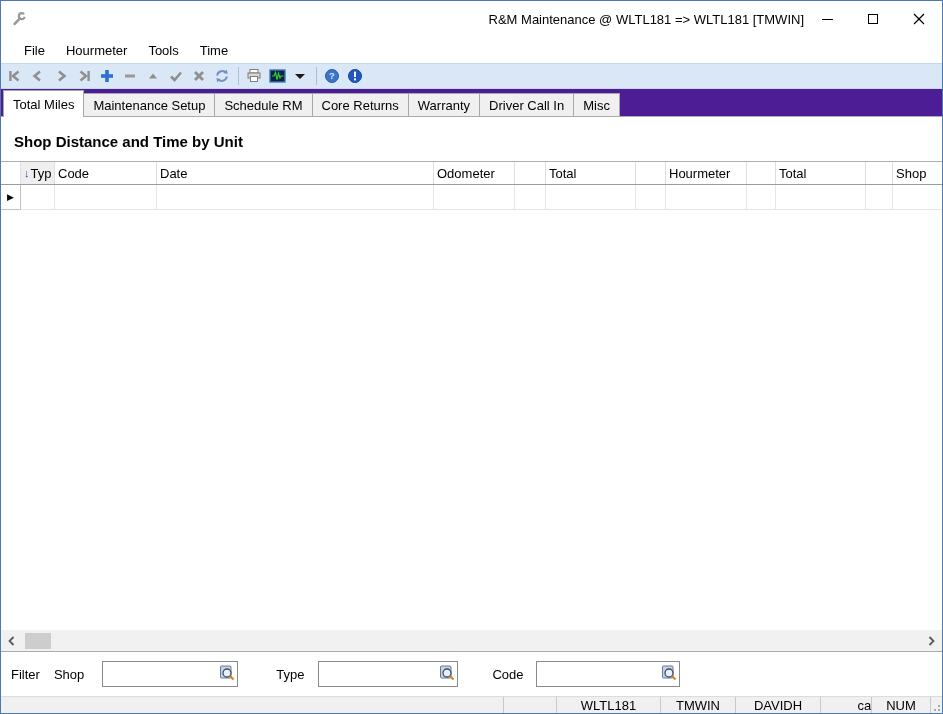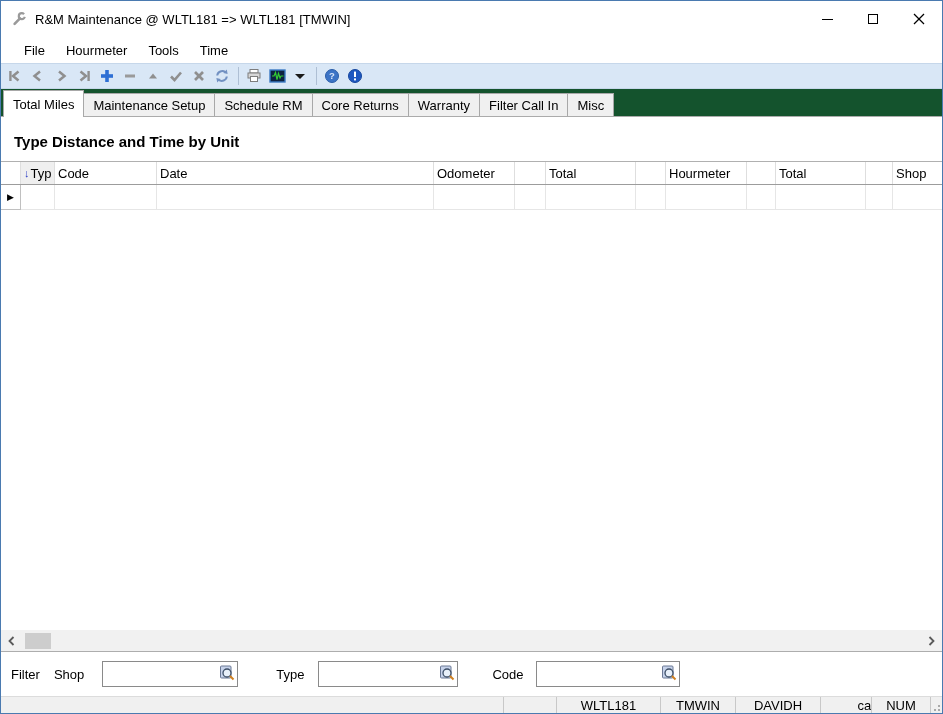--- a/index.html
+++ b/index.html
@@ -1,39 +1,39 @@
 <!DOCTYPE html>
 <html><head>
 <meta charset="utf-8">
 <style>
   html,body{margin:0;padding:0;background:#e8e8e8;}
   *{box-sizing:border-box;}
   body{font-family:"Liberation Sans","DejaVu Sans",sans-serif;font-size:13px;color:#000;}
   .window{width:943px;height:714px;background:#fff;border:1px solid #4a7ab0;display:flex;flex-direction:column;overflow:hidden;}
 
   
-  .titlebar{height:36px;display:flex;align-items:center;background:#fff;flex:0 0 auto;}
+  .titlebar{height:36px;display:flex;align-items:center;background:#fff;flex:0 0 auto;text-align:right;}
   .titlebar .app-icon{margin:0 8px 0 10px;display:flex;align-items:center;}
   .titlebar .title{flex:1;font-size:13px;white-space:nowrap;overflow:hidden;}
   .win-controls{display:flex;height:100%;}
   .win-btn{width:46px;height:100%;display:flex;align-items:center;justify-content:center;}
   .glyph-min{width:11px;height:1px;background:#000;display:block;}
   .glyph-max{width:10px;height:10px;border:1px solid #000;display:block;}
 
   
   .menubar{height:26px;display:flex;align-items:center;background:#fff;padding-left:14px;flex:0 0 auto;}
   .menu-item{padding:0 9px;height:100%;display:flex;align-items:center;margin-right:3px;}
 
   
   .toolbar{height:26px;background:#d9e7f6;border-top:1px solid #c6d7ea;border-bottom:1px solid #c6d7ea;display:flex;align-items:center;padding-left:3px;flex:0 0 auto;}
   .tb-btn{width:22px;height:22px;display:flex;align-items:center;justify-content:center;margin-right:1px;}
   .tb-sep{width:1px;height:18px;background:#aebfd4;margin:0 4px;}
 
   
-  .tabstrip{height:28px;background:#14532d;display:flex;align-items:flex-end;border-bottom:1px solid #ababab;flex:0 0 auto;position:relative;}
+  .tabstrip{height:28px;background:#4c1d95;display:flex;align-items:flex-end;border-bottom:1px solid #ababab;flex:0 0 auto;position:relative;}
   .tab{height:23px;background:#f0f0f0;border:1px solid #a8a8a8;border-bottom:none;display:flex;align-items:center;padding:0 9px;margin-left:-1px;white-space:nowrap;}
   .tab.active{height:27px;background:#fff;margin-left:2px;margin-bottom:-1px;position:relative;z-index:2;}
 
   
   .page{flex:1;background:#fff;display:flex;flex-direction:column;min-height:0;}
   .section-title{font-size:15px;font-weight:bold;margin:16px 0 11px 13px;}
   .grid{flex:1;display:flex;flex-direction:column;min-height:0;}
   .grid-header{display:flex;height:24px;border-top:1px solid #b0b0b0;border-bottom:1px solid #9c9c9c;flex:0 0 auto;}
   .hcell{display:flex;align-items:center;padding-left:3px;border-right:1px solid #dedede;overflow:hidden;white-space:nowrap;}
   .hcell.sorted{background:#efefef;}
@@ -210,26 +210,26 @@
       </svg>
     </div>
   </div>
 
   <div class="tabstrip">
     <div class="tab active">Total Miles</div>
     <div class="tab">Maintenance Setup</div>
     <div class="tab">Schedule RM</div>
     <div class="tab">Core Returns</div>
     <div class="tab">Warranty</div>
-    <div class="tab">Filter Call In</div>
+    <div class="tab">Driver Call In</div>
     <div class="tab">Misc</div>
   </div>
 
   <div class="page">
-    <div class="section-title">Type Distance and Time by Unit</div>
+    <div class="section-title">Shop Distance and Time by Unit</div>
 
     <div class="grid">
       <div class="grid-header">
         <div class="hcell col-ind"></div>
         <div class="hcell col-typ sorted">
             <span class="sort-arrow">↓</span>
             <span>Typ</span>
           </div>
         <div class="hcell col-code">Code</div>
         <div class="hcell col-date">Date</div>

